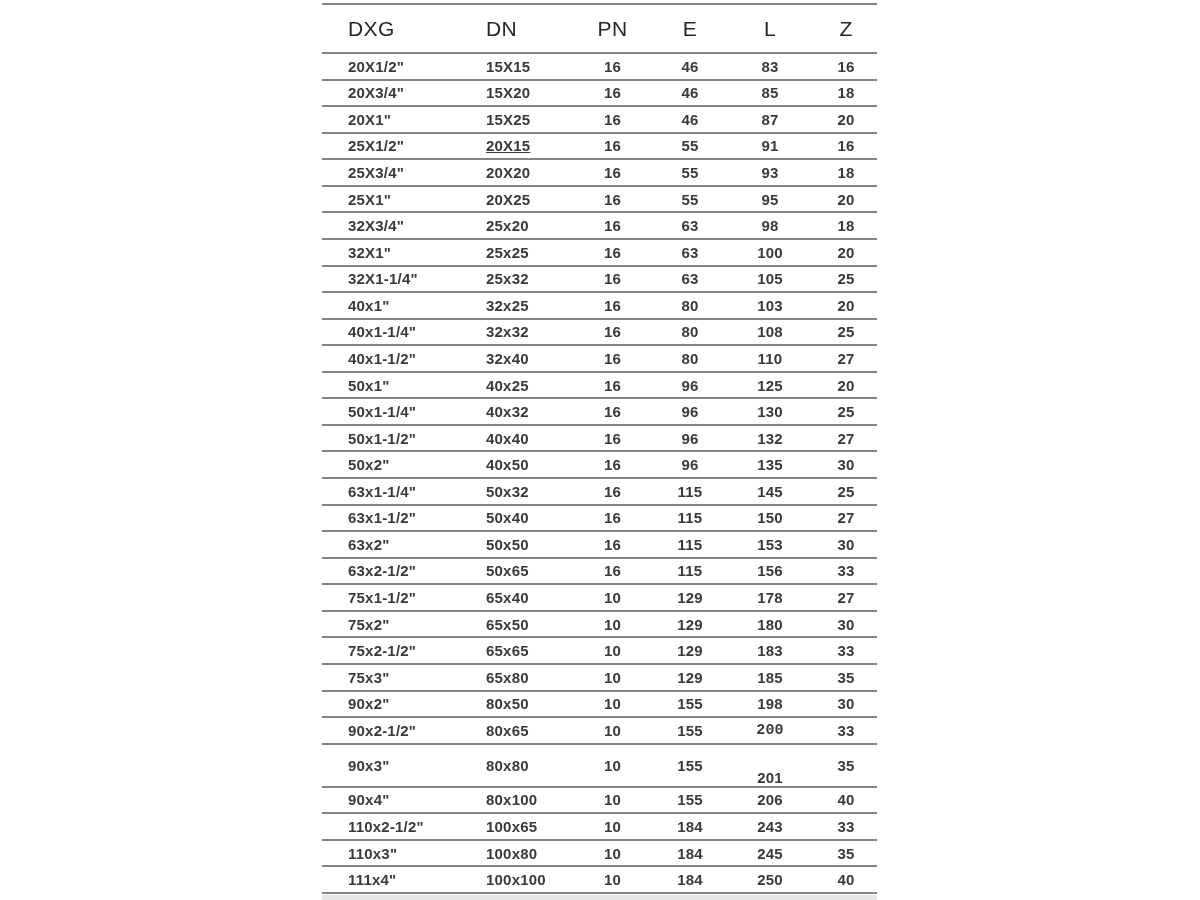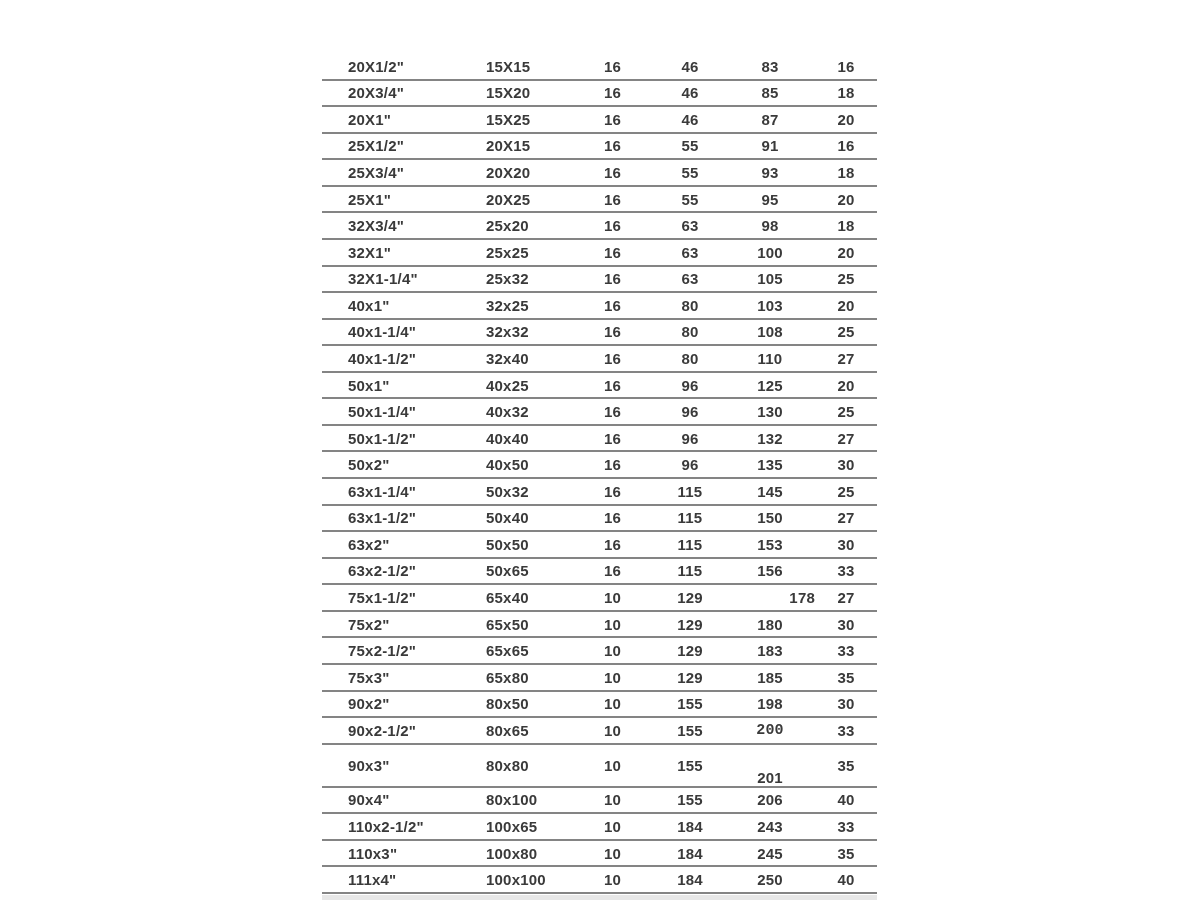--- a/index.html
+++ b/index.html
@@ -40,20 +40,28 @@
   }
   .bottom-strip {
     position:absolute; left:0; right:0; bottom:0; height:5px;
     background: var(--strip, #e7e7e7);
   }
 </style>
 </head>
 <body>
 
 <div class="spec-table">
+  <div class="thead" id="thead">
+      <div class="cell left" style="width: 138px;">DXG</div>
+      <div class="cell left" style="width: 110px;">DN</div>
+      <div class="cell center" style="width: 85px;">PN</div>
+      <div class="cell center" style="width: 70px;">E</div>
+      <div class="cell center" style="width: 90px;">L</div>
+      <div class="cell center" style="width: 62px;">Z</div>
+    </div>
   <div class="tbody" id="tbody">
       <div class="trow">
         <div class="cell left" style="width: 138px;">20X1/2"</div>
         <div class="cell left" style="width: 110px;">15X15</div>
         <div class="cell center" style="width: 85px;">16</div>
         <div class="cell center" style="width: 70px;">46</div>
         <div class="cell center" style="width: 90px;">83</div>
         <div class="cell center" style="width: 62px;">16</div>
       </div>
       <div class="trow">
@@ -67,21 +75,21 @@
       <div class="trow">
         <div class="cell left" style="width: 138px;">20X1"</div>
         <div class="cell left" style="width: 110px;">15X25</div>
         <div class="cell center" style="width: 85px;">16</div>
         <div class="cell center" style="width: 70px;">46</div>
         <div class="cell center" style="width: 90px;">87</div>
         <div class="cell center" style="width: 62px;">20</div>
       </div>
       <div class="trow">
         <div class="cell left" style="width: 138px;">25X1/2"</div>
-        <div class="cell left" style="width: 110px;">20X15</div>
+        <div class="cell left" style="width: 110px; text-decoration: underline;">20X15</div>
         <div class="cell center" style="width: 85px;">16</div>
         <div class="cell center" style="width: 70px;">55</div>
         <div class="cell center" style="width: 90px;">91</div>
         <div class="cell center" style="width: 62px;">16</div>
       </div>
       <div class="trow">
         <div class="cell left" style="width: 138px;">25X3/4"</div>
         <div class="cell left" style="width: 110px;">20X20</div>
         <div class="cell center" style="width: 85px;">16</div>
         <div class="cell center" style="width: 70px;">55</div>
@@ -206,21 +214,21 @@
         <div class="cell center" style="width: 85px;">16</div>
         <div class="cell center" style="width: 70px;">115</div>
         <div class="cell center" style="width: 90px;">156</div>
         <div class="cell center" style="width: 62px;">33</div>
       </div>
       <div class="trow">
         <div class="cell left" style="width: 138px;">75x1-1/2"</div>
         <div class="cell left" style="width: 110px;">65x40</div>
         <div class="cell center" style="width: 85px;">10</div>
         <div class="cell center" style="width: 70px;">129</div>
-        <div class="cell center" style="width: 90px; text-align: right;">178</div>
+        <div class="cell center" style="width: 90px;">178</div>
         <div class="cell center" style="width: 62px;">27</div>
       </div>
       <div class="trow">
         <div class="cell left" style="width: 138px;">75x2"</div>
         <div class="cell left" style="width: 110px;">65x50</div>
         <div class="cell center" style="width: 85px;">10</div>
         <div class="cell center" style="width: 70px;">129</div>
         <div class="cell center" style="width: 90px;">180</div>
         <div class="cell center" style="width: 62px;">30</div>
       </div>

